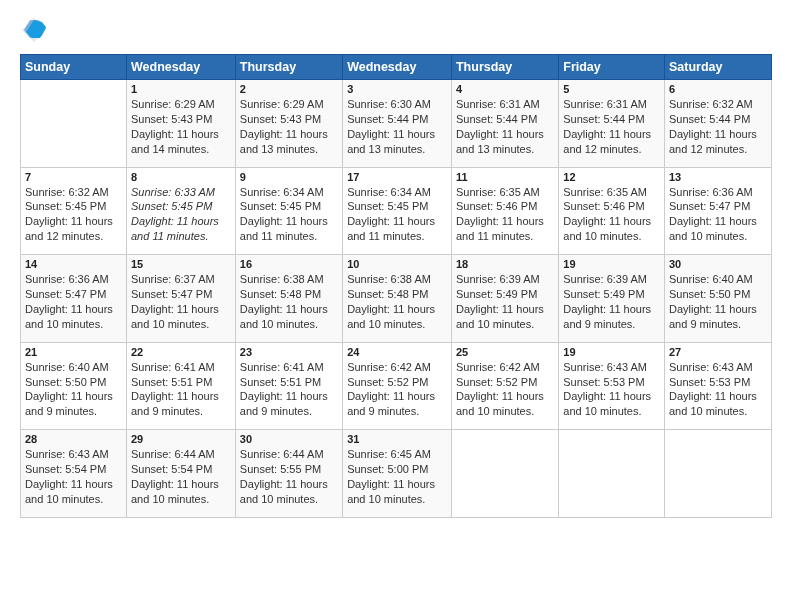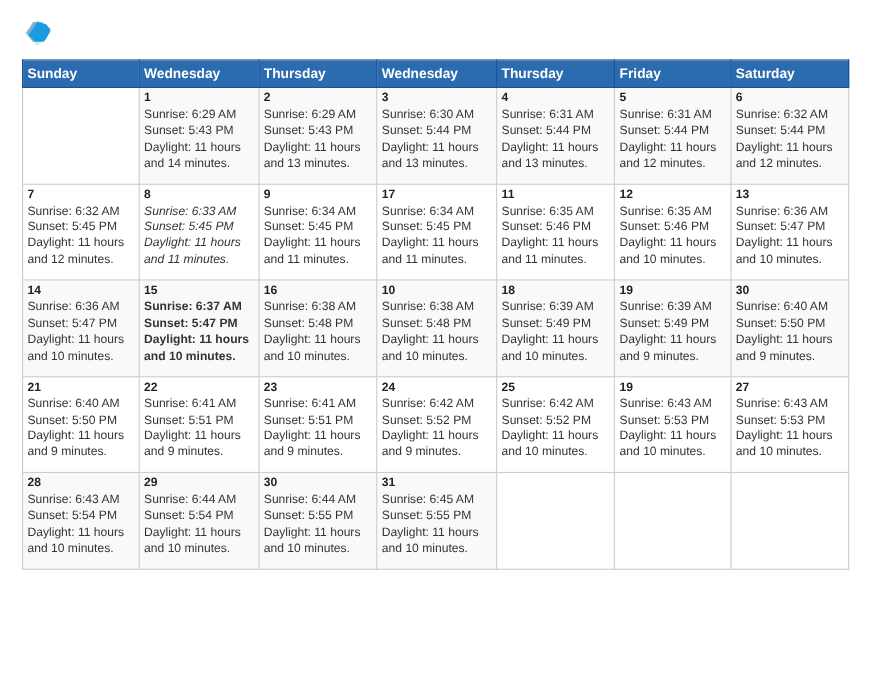--- a/index.html
+++ b/index.html
@@ -231,21 +231,21 @@
         <tr>
           <td>
             <span class="day-num">14</span>
             <div class="cell-text" style="white-space: pre-line;">Sunrise: 6:36 AM
 Sunset: 5:47 PM
 Daylight: 11 hours
 and 10 minutes.</div>
           </td>
           <td>
             <span class="day-num">15</span>
-            <div class="cell-text" style="white-space: pre-line; font-weight: bold;">Sunrise: 6:37 AM
+            <div class="cell-text" style="white-space: pre-line;">Sunrise: 6:37 AM
 Sunset: 5:47 PM
 Daylight: 11 hours
 and 10 minutes.</div>
           </td>
           <td>
             <span class="day-num">16</span>
             <div class="cell-text" style="white-space: pre-line;">Sunrise: 6:38 AM
 Sunset: 5:48 PM
 Daylight: 11 hours
 and 10 minutes.</div>
@@ -348,21 +348,21 @@
           <td>
             <span class="day-num">30</span>
             <div class="cell-text" style="white-space: pre-line;">Sunrise: 6:44 AM
 Sunset: 5:55 PM
 Daylight: 11 hours
 and 10 minutes.</div>
           </td>
           <td>
             <span class="day-num">31</span>
             <div class="cell-text" style="white-space: pre-line;">Sunrise: 6:45 AM
-Sunset: 5:55 PM
+Sunset: 5:00 PM
 Daylight: 11 hours
 and 10 minutes.</div>
           </td>
           <td class="empty"></td>
           <td class="empty"></td>
           <td class="empty"></td>
         </tr>
       </tbody>
   </table>
 </div>

